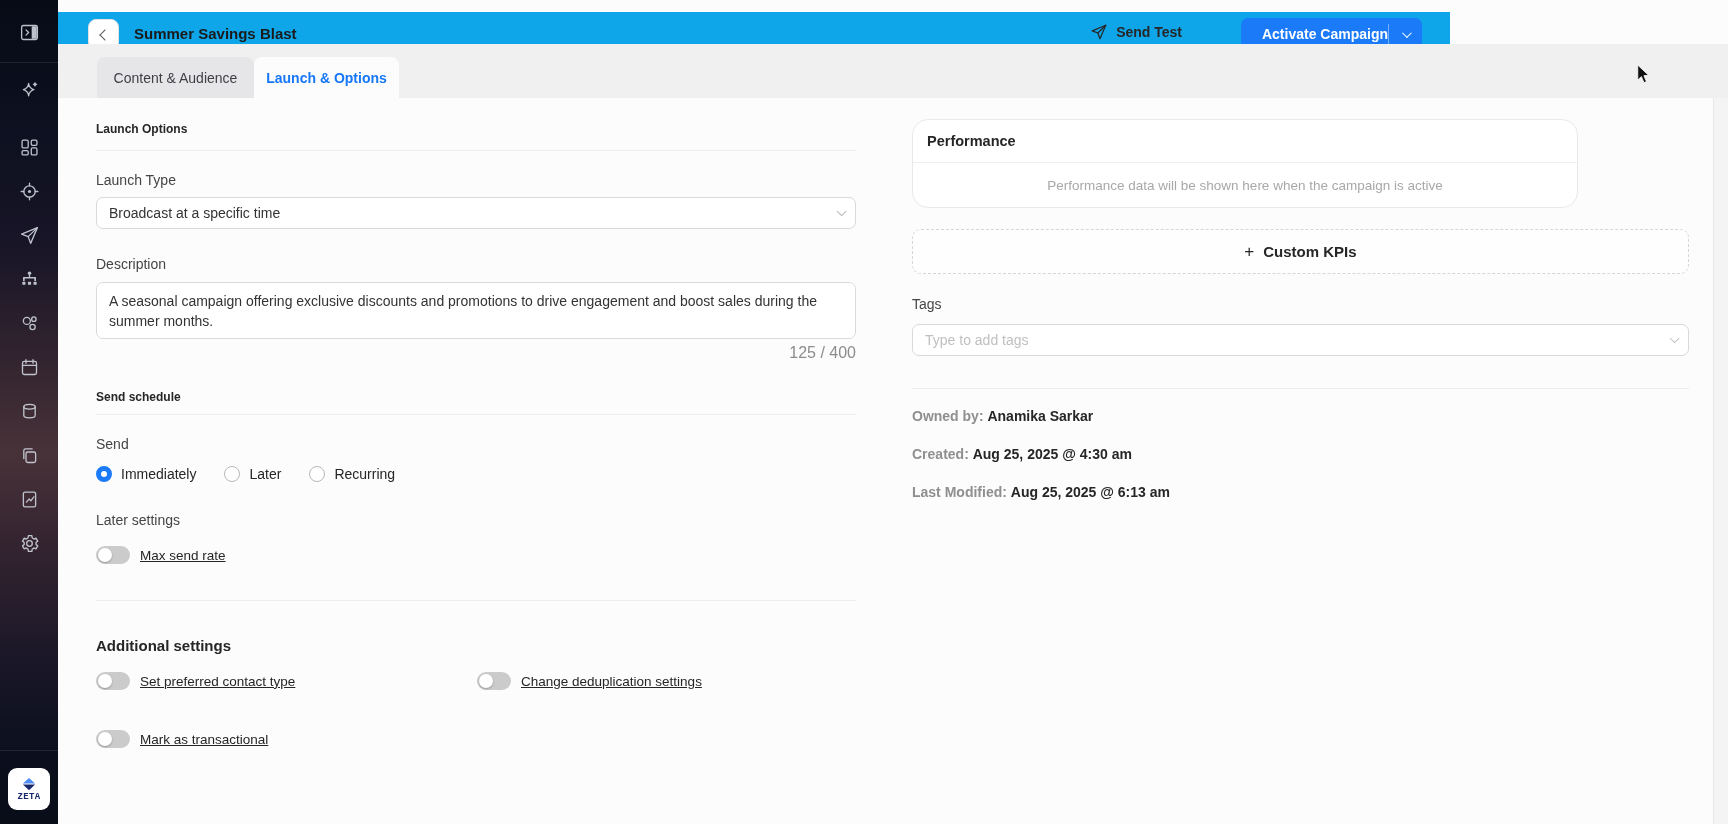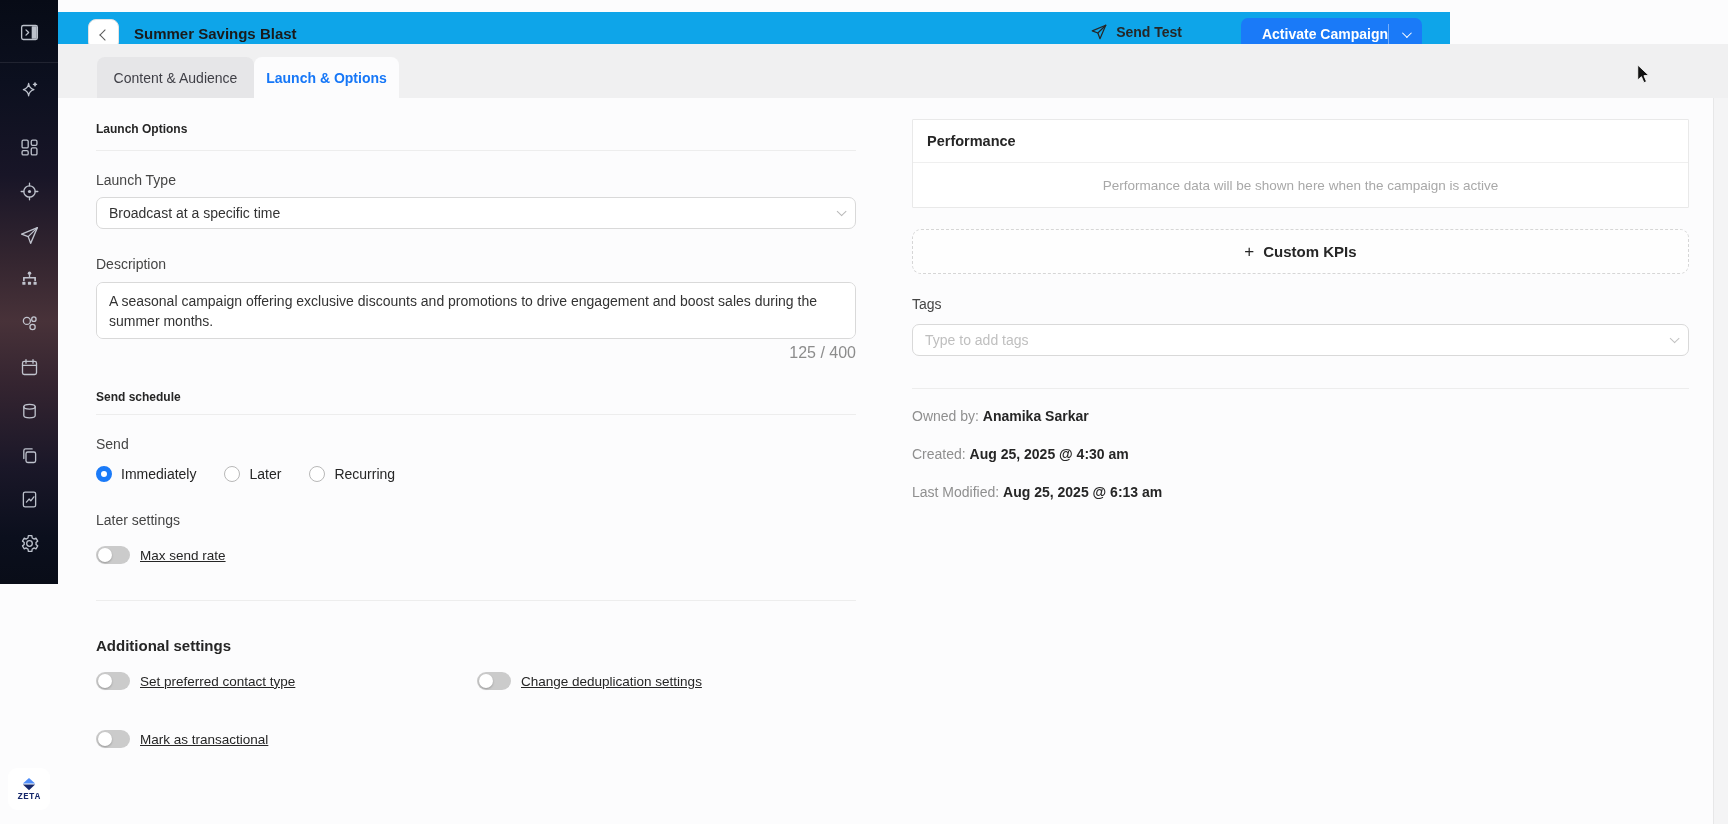--- a/index.html
+++ b/index.html
@@ -2,21 +2,21 @@
 <html><head>
 <meta charset="utf-8">
 <style>
   * { margin:0; padding:0; box-sizing:border-box; }
   html,body { width:1728px; height:824px; overflow:hidden; }
   body { font-family:"Liberation Sans","DejaVu Sans",sans-serif; background:#fff; color:#262626; }
   .canvas { position:relative; width:1728px; height:824px; background:#fcfcfd; overflow:hidden; }
   .abs { position:absolute; }
 
   
-  .sidebar { left:0; top:0; width:58px; height:584px;
+  .sidebar { left:0; top:0; width:58px; height:824px;
     background:linear-gradient(180deg,#070b16 0%,#0c101f 14%,#181527 30%,#352630 45%,#483239 55%,#342430 66%,#1a1728 80%,#0b0f1d 92%,#090d18 100%);font-family:Liberation Mono, monospace; }
   .sidebar .sep { position:absolute; left:0; width:58px; height:1px; background:rgba(255,255,255,.09); }
   .side-ic { position:absolute; left:50%; transform:translate(-50%,-50%); width:22px; height:22px; display:flex; align-items:center; justify-content:center; cursor:pointer; }
   .side-ic svg { width:21px; height:21px; stroke:#ccd1db; fill:none; stroke-width:1.5; stroke-linecap:round; stroke-linejoin:round; opacity:.92; }
   .side-ic .fillpart { fill:#ccd1db; stroke:none; }
   .zeta-box { position:absolute; left:8px; top:768px; width:42px; height:42px; background:#fff; border-radius:9px;
     display:flex; flex-direction:column; align-items:center; justify-content:center; gap:1px; cursor:pointer; }
   .zeta-text { font-size:9px; font-weight:800; color:#16286b; letter-spacing:.4px; }
 
   
@@ -62,35 +62,35 @@
   .radio.checked { border:5px solid #1a7af8; }
   .radio-label { font-size:14px; color:#262626; }
 
   .toggle-item { display:flex; align-items:center; gap:10px; cursor:pointer; }
   .switch { position:relative; width:34px; height:18px; border-radius:9px; background:#cbcbcb; flex:0 0 auto; }
   .switch::after { content:""; position:absolute; left:2px; top:2px; width:14px; height:14px; border-radius:50%; background:#fff;
     box-shadow:0 1px 2px rgba(0,0,0,.25); }
   .toggle-label { font-size:13.5px; color:#262626;text-decoration:underline; }
 
   
-  .perf-card { left:912px; top:119px; width:777px; height:89px; background:#fff; border:1px solid #e9e9e9; border-radius:1px; }
+  .perf-card { left:912px; top:119px; width:666px; height:89px; background:#fff; border:1px solid #e9e9e9; border-radius:16px; }
   .perf-head { height:43px; display:flex; align-items:center; padding:0 14px; border-bottom:1px solid #efefef;
     font-size:14.5px; font-weight:700; color:#262626; }
   .perf-body { height:44px; display:flex; align-items:center; justify-content:center; font-size:13.5px; color:#a8a8a8; }
   .kpi-btn { left:912px; top:229px; width:777px; height:45px; border:1.5px dashed #d6d6d6; border-radius:9px;
     display:flex; align-items:center; justify-content:center; gap:9px; cursor:pointer; background:rgba(255,255,255,.5); }
   .kpi-plus { font-size:17px; color:#262626; font-weight:400; line-height:1; }
   .kpi-label { font-size:15px; font-weight:700; color:#262626; }
   .tags-input { left:912px; top:324px; width:777px; height:32px; background:#fff; border:1px solid #d9d9d9; border-radius:7px;
     display:flex; align-items:center; padding:0 12px; cursor:text; }
   .tags-input input { border:none; outline:none; flex:1; font-size:14px; font-family:inherit; color:#333; background:transparent; }
   .tags-input input::placeholder { color:#bfbfbf; }
   .tags-input .chev { border-color:#c2c2c2; width:7px; height:7px; transform:rotate(45deg) translateY(-3px); }
   .meta-row { left:912px; font-size:14px; }
-  .meta-lbl { color:#8f8f8f; }
+  .meta-lbl { color:#8f8f8f;font-weight:bold; }
   .meta-val { color:#262626; font-weight:600; }
 
   
   .v-track { left:1713px; top:98px; width:15px; height:726px; background:#f4f4f5; border-left:1px solid #e7e7e8; }
 
   .cursor { left:1636px; top:64px; width:14px; height:20px; z-index:50; pointer-events:none; }
 </style>
 </head>
 <body>
 

